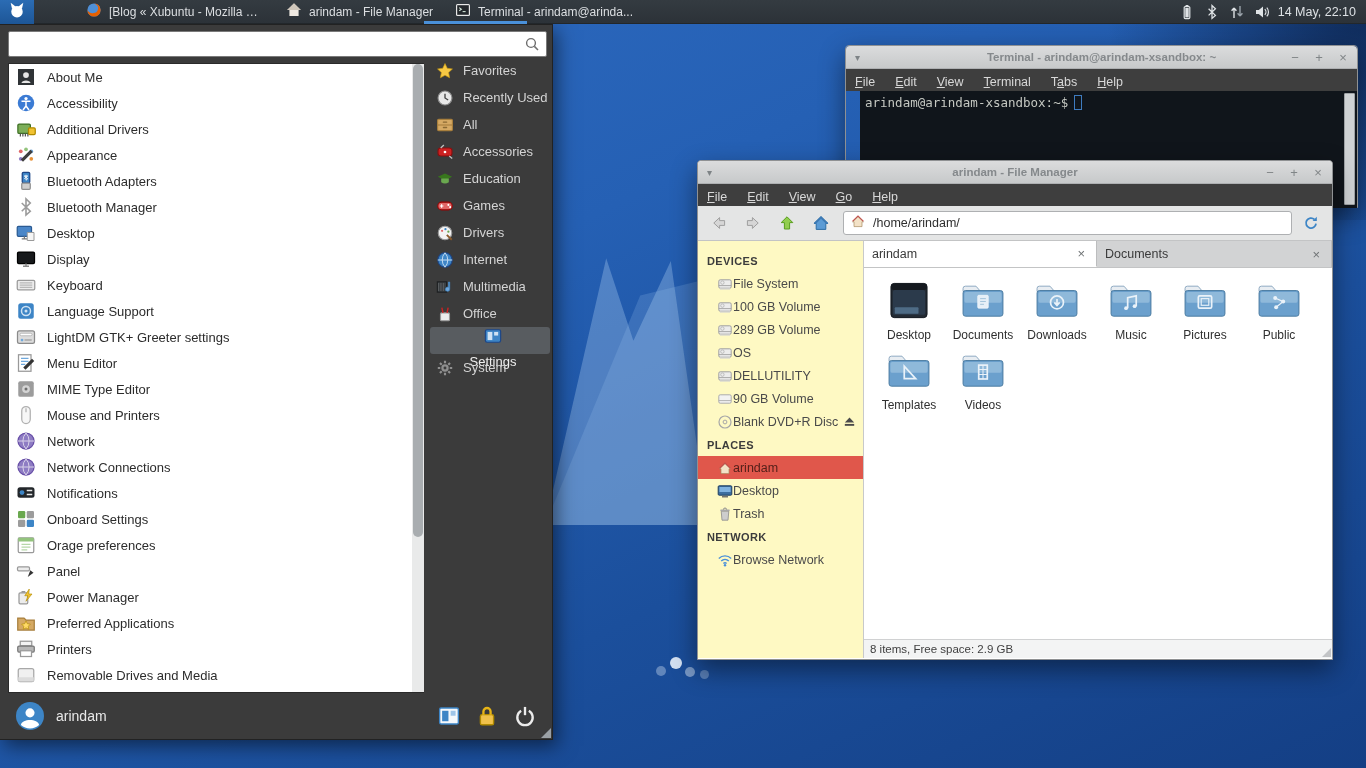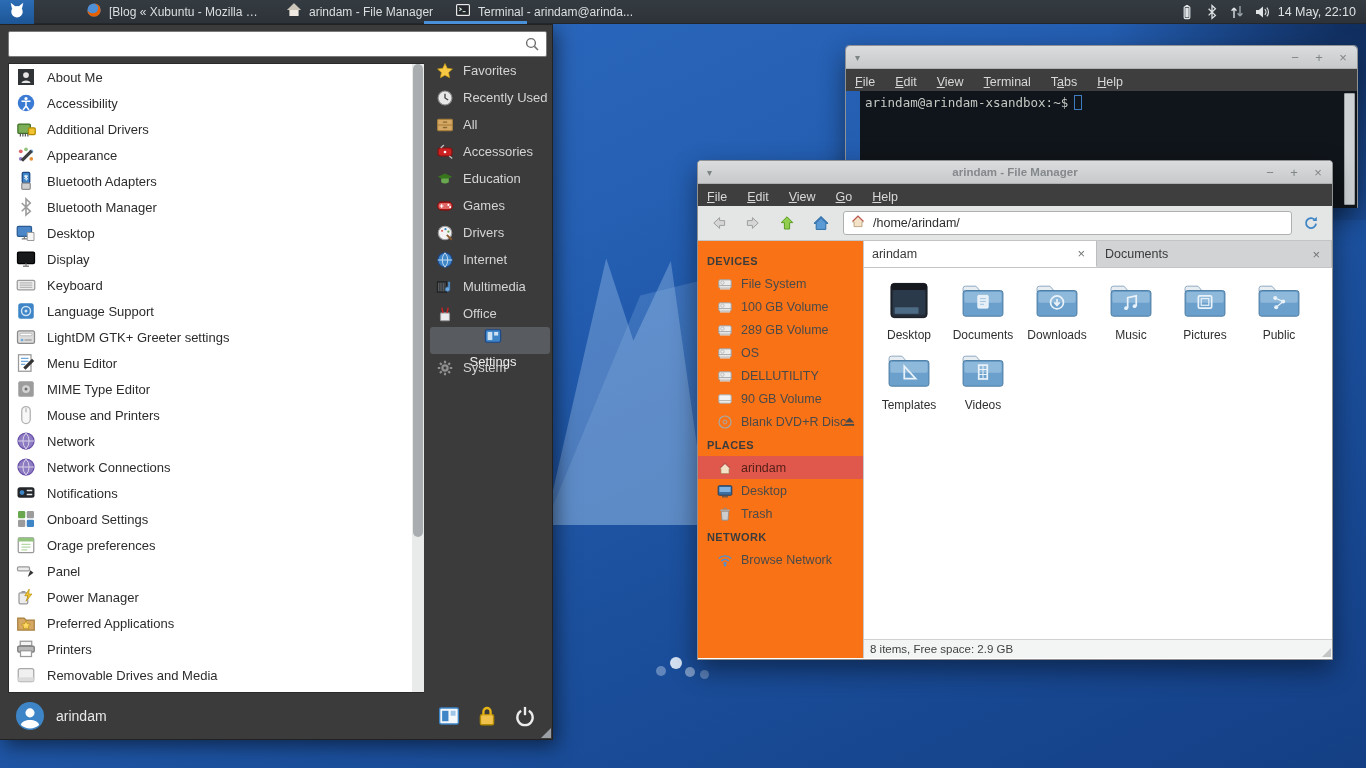--- a/index.html
+++ b/index.html
@@ -81,25 +81,25 @@
 
   
   #fm { left:697px; top:160px; width:636px; height:500px; background:#fff; z-index:20; }
   .toolbar { height:35px; background:#e4e5e5; border-bottom:1px solid #c3c4c5;
     display:flex; align-items:center; padding:0 6px; gap:4px; }
   .tool-btn { width:30px; height:28px; display:flex; align-items:center; justify-content:center; }
   .pathfield { flex:1; height:24px; background:#fff; border:1px solid #aeb0b2; border-radius:3px;
     margin-left:3px; display:flex; align-items:center; padding:0 6px; gap:7px; }
   .pathfield .ptext { font-size:12.5px; color:#2e2e2e; }
   .fm-body { display:flex; height:calc(100% - 81px); }
-  .sidebar { width:166px; background:#f97316; border-right:1px solid #c8c9ca; padding-top:8px;
+  .sidebar { width:166px; background:#fef9c3; border-right:1px solid #c8c9ca; padding-top:8px;
     overflow:hidden; }
   .shead { font-size:11px; font-weight:bold; color:#3c3c3c; letter-spacing:.4px;
     padding:6px 0 5px 9px; }
-  .srow { display:flex; align-items:center; gap:8px; height:23px; padding-left:19px;
+  .srow { display:flex; align-items:center; gap:0; height:23px; padding-left:19px;
     font-size:12.5px; color:#4a4a4a; position:relative; }
   .srow.sel { background:#e0574b; color:#55201a; }
   .srow .ic { width:16px; height:16px; display:flex; align-items:center; justify-content:center; }
   .srow .eject { position:absolute; right:6px; display:flex; }
   .fm-main { flex:1; display:flex; flex-direction:column; background:#fff; }
   .tabbar { height:27px; display:flex; background:#d7d8d9; border-bottom:1px solid #c3c4c5; }
   .tab { display:flex; align-items:center; font-size:12.5px; color:#3a3a3a; padding:0 8px;
     border-right:1px solid #bcbdbe; }
   .tab .tlabel { flex:1; }
   .tab .tclose { color:#6f7375; font-size:13px; padding:0 3px; margin-left:8px; }
@@ -125,20 +125,21 @@
   <div class="wp-dark-corner"></div>
 
   <div class="busy-dot" style="left:656px; top:666px; width:10px; height:10px; opacity:.35;"></div>
   <div class="busy-dot" style="left:670px; top:657px; width:12px; height:12px; opacity:.9;"></div>
   <div class="busy-dot" style="left:685px; top:667px; width:10px; height:10px; opacity:.45;"></div>
   <div class="busy-dot" style="left:700px; top:670px; width:9px; height:9px; opacity:.3;"></div>
 
   <div class="win" id="terminal">
     <div class="titlebar">
       <span class="tmenu">▾</span>
+      <span class="ttl">Terminal - arindam@arindam-xsandbox: ~</span>
       <span class="winbtns">
         <span>−</span>
         <span>+</span>
         <span>×</span>
       </span>
     </div>
     <div class="menubar">
         <span class="mitem"><u>F</u>ile</span>
         <span class="mitem"><u>E</u>dit</span>
         <span class="mitem"><u>V</u>iew</span>

